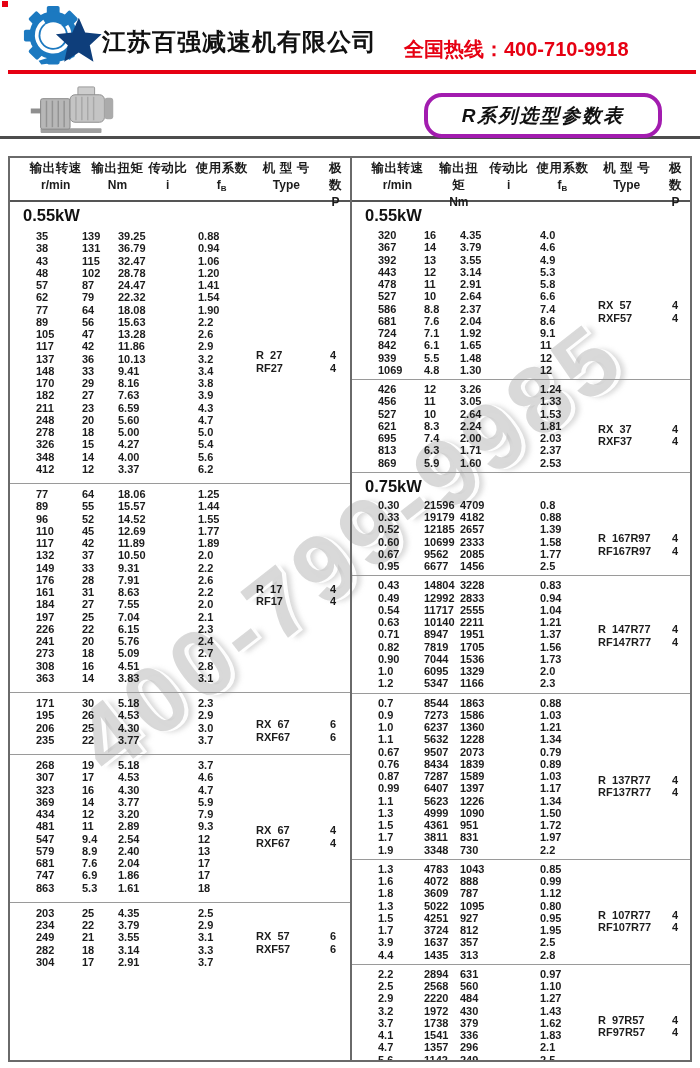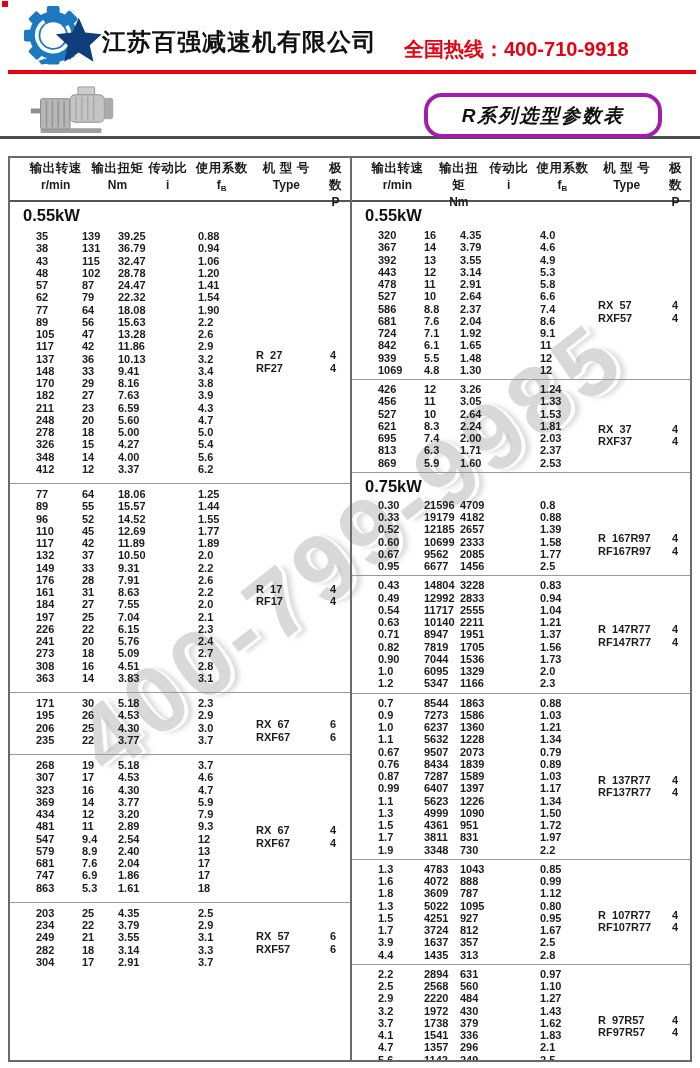--- a/index.html
+++ b/index.html
@@ -970,21 +970,21 @@
               <div class="trow">
                 <span>1.5</span>
                 <span>4251</span>
                 <span>927</span>
                 <span>0.95</span>
               </div>
               <div class="trow">
                 <span>1.7</span>
                 <span>3724</span>
                 <span>812</span>
-                <span>1.67</span>
+                <span>1.95</span>
               </div>
               <div class="trow">
                 <span>3.9</span>
                 <span>1637</span>
                 <span>357</span>
                 <span>2.5</span>
               </div>
               <div class="trow">
                 <span>4.4</span>
                 <span>1435</span>

